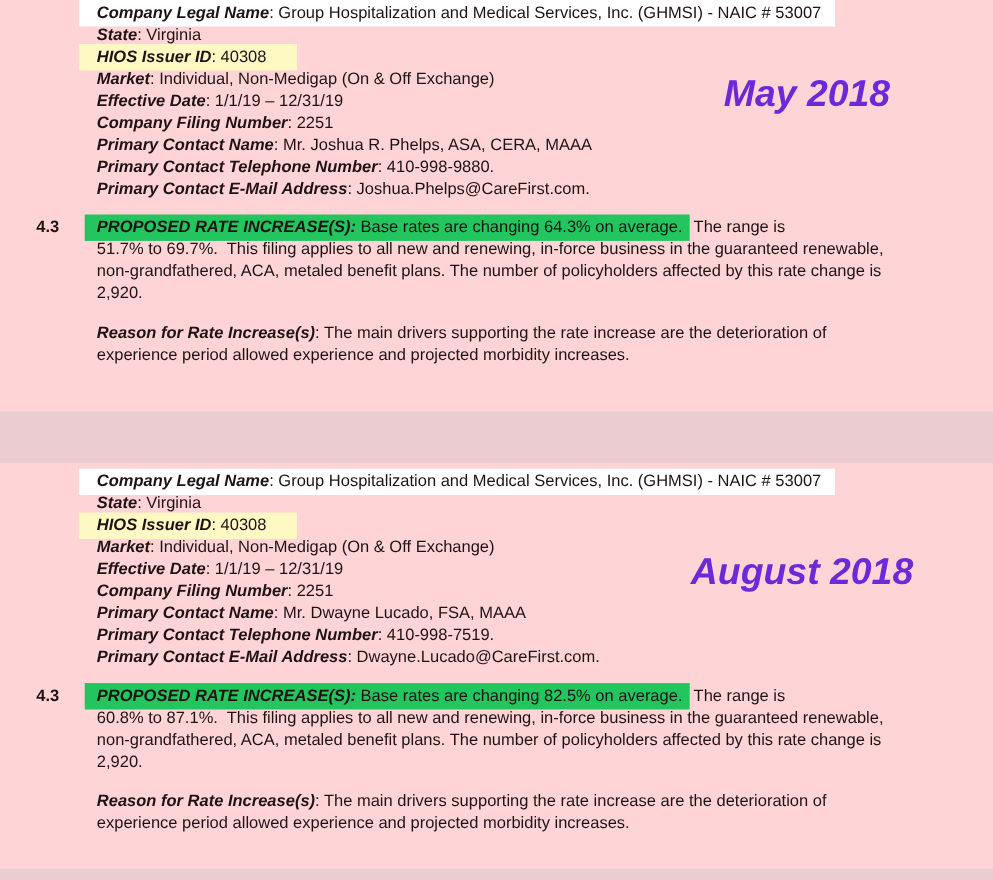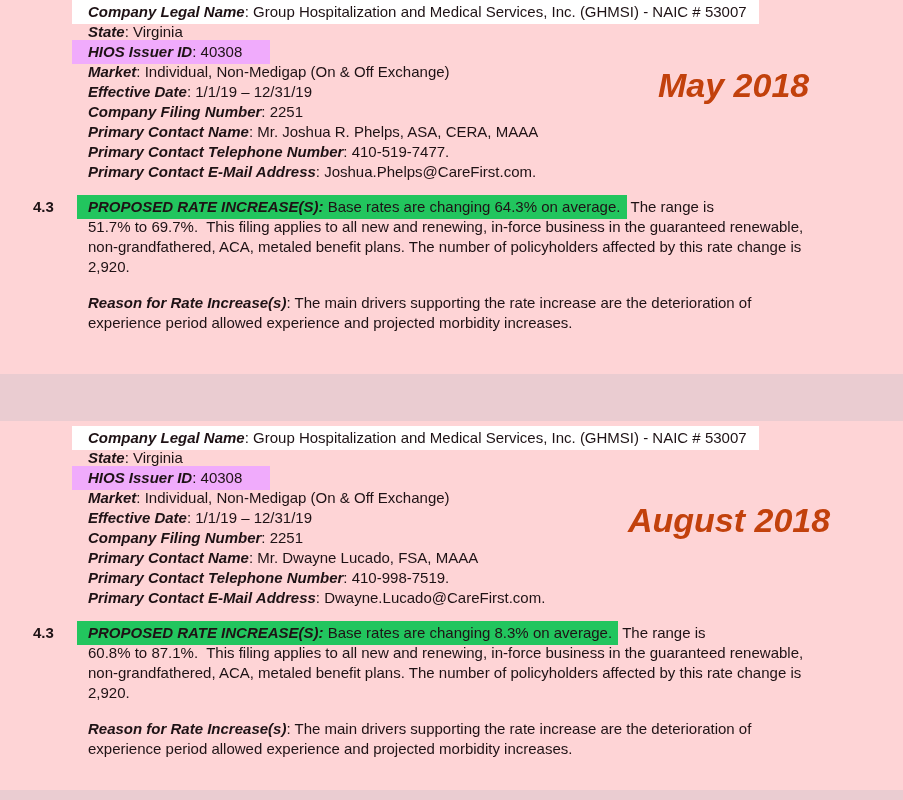--- a/index.html
+++ b/index.html
@@ -18,31 +18,31 @@
   .section{position:absolute;left:0;width:903px;font-size:15px;line-height:20px;}
   .section-1{top:2px;}
   .section-2{top:428px;}
 
   .info-line, .contact-line, .para-line{
     margin-left:88px;height:20px;line-height:20px;white-space:pre;
   }
   .lbl{font-weight:bold;font-style:italic;}
 
   .hl{background:#ffffff;padding:3px 12px 4px 16px;margin-left:-16px;}
-  .hl-short{background:#f0abfc;padding:3px 28px 4px 16px;margin-left:-16px;}
+  .hl-short{background:#fef9c3;padding:3px 28px 4px 16px;margin-left:-16px;}
   .hl-rate{background:#22c55e;padding:3px 2px 4px 11px;margin-left:-11px;}
 
   .contact-block{}
   .rate-block{margin-top:15px;position:relative;}
   .rate-number{position:absolute;left:33px;top:0;font-weight:bold;}
   .reason-block{margin-top:16px;}
 
   .date-label{
     position:absolute;
-    color:#c2410c;font-weight:bold;font-style:italic;
+    color:#6d28d9;font-weight:bold;font-style:italic;
     font-size:34px;line-height:34px;white-space:pre;
   }
   .section-1 .date-label{left:658px;top:66px;}
   .section-2 .date-label{left:628px;top:75px;}
 </style>
 </head>
 <body>
 
 <div class="page">
 
@@ -54,21 +54,21 @@
 
     <div class="info-line"><span class="hl"><span class="lbl">Company Legal Name</span><span>: Group Hospitalization and Medical Services, Inc. (GHMSI) - NAIC # 53007</span></span></div>
     <div class="info-line"><span class="lbl">State</span><span>: Virginia</span></div>
     <div class="info-line"><span class="hl-short"><span class="lbl">HIOS Issuer ID</span><span>: 40308</span></span></div>
     <div class="info-line"><span class="lbl">Market</span><span>: Individual, Non-Medigap (On &amp; Off Exchange)</span></div>
     <div class="info-line"><span class="lbl">Effective Date</span><span>: 1/1/19 – 12/31/19</span></div>
     <div class="info-line"><span class="lbl">Company Filing Number</span><span>: 2251</span></div>
 
     <div class="contact-block">
       <div class="contact-line"><span class="lbl">Primary Contact Name</span><span>: Mr. Joshua R. Phelps, ASA, CERA, MAAA</span></div>
-      <div class="contact-line"><span class="lbl">Primary Contact Telephone Number</span><span>: 410-519-7477.</span></div>
+      <div class="contact-line"><span class="lbl">Primary Contact Telephone Number</span><span>: 410-998-9880.</span></div>
       <div class="contact-line"><span class="lbl">Primary Contact E-Mail Address</span><span>: Joshua.Phelps@CareFirst.com.</span></div>
     </div>
 
     <div class="rate-block">
       <span class="rate-number">4.3</span>
       <div class="para-line"><span class="hl-rate"><span class="lbl">PROPOSED RATE INCREASE(S):</span><span> Base rates are changing 64.3% on average. </span></span><span> The range is</span></div>
       <div class="para-line">51.7% to 69.7%.  This filing applies to all new and renewing, in-force business in the guaranteed renewable,</div>
       <div class="para-line">non-grandfathered, ACA, metaled benefit plans. The number of policyholders affected by this rate change is</div>
       <div class="para-line">2,920.</div>
     </div>
@@ -90,21 +90,21 @@
     <div class="info-line"><span class="lbl">Company Filing Number</span><span>: 2251</span></div>
 
     <div class="contact-block">
       <div class="contact-line"><span class="lbl">Primary Contact Name</span><span>: Mr. Dwayne Lucado, FSA, MAAA</span></div>
       <div class="contact-line"><span class="lbl">Primary Contact Telephone Number</span><span>: 410-998-7519.</span></div>
       <div class="contact-line"><span class="lbl">Primary Contact E-Mail Address</span><span>: Dwayne.Lucado@CareFirst.com.</span></div>
     </div>
 
     <div class="rate-block">
       <span class="rate-number">4.3</span>
-      <div class="para-line"><span class="hl-rate"><span class="lbl">PROPOSED RATE INCREASE(S):</span><span> Base rates are changing 8.3% on average. </span></span><span> The range is</span></div>
+      <div class="para-line"><span class="hl-rate"><span class="lbl">PROPOSED RATE INCREASE(S):</span><span> Base rates are changing 82.5% on average. </span></span><span> The range is</span></div>
       <div class="para-line">60.8% to 87.1%.  This filing applies to all new and renewing, in-force business in the guaranteed renewable,</div>
       <div class="para-line">non-grandfathered, ACA, metaled benefit plans. The number of policyholders affected by this rate change is</div>
       <div class="para-line">2,920.</div>
     </div>
 
     <div class="reason-block">
       <div class="para-line"><span class="lbl">Reason for Rate Increase(s)</span><span>: The main drivers supporting the rate increase are the deterioration of</span></div>
       <div class="para-line">experience period allowed experience and projected morbidity increases.</div>
     </div>
   </div>

